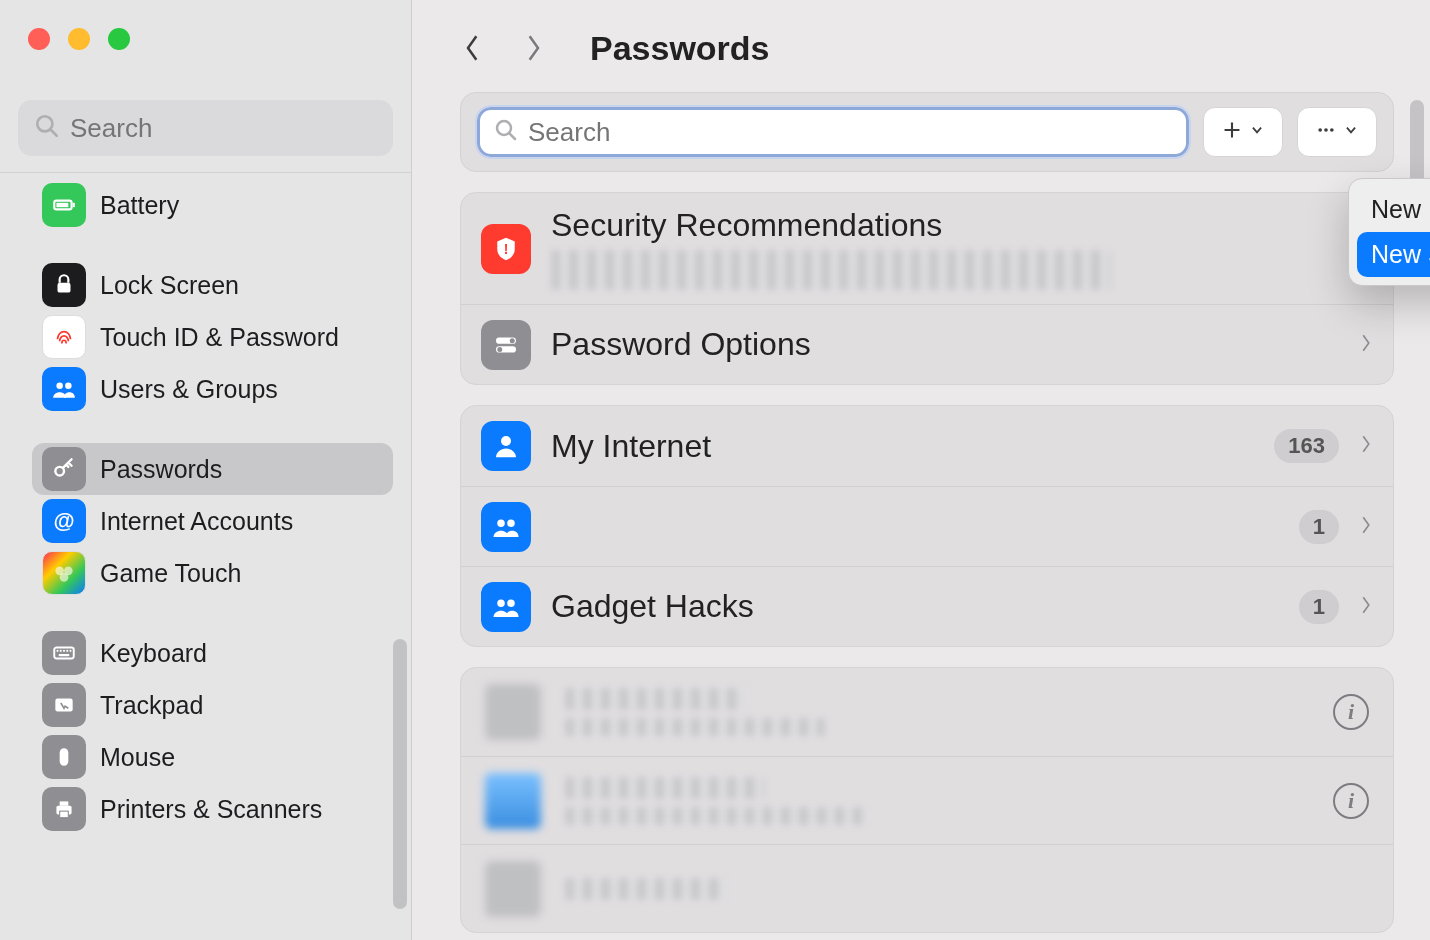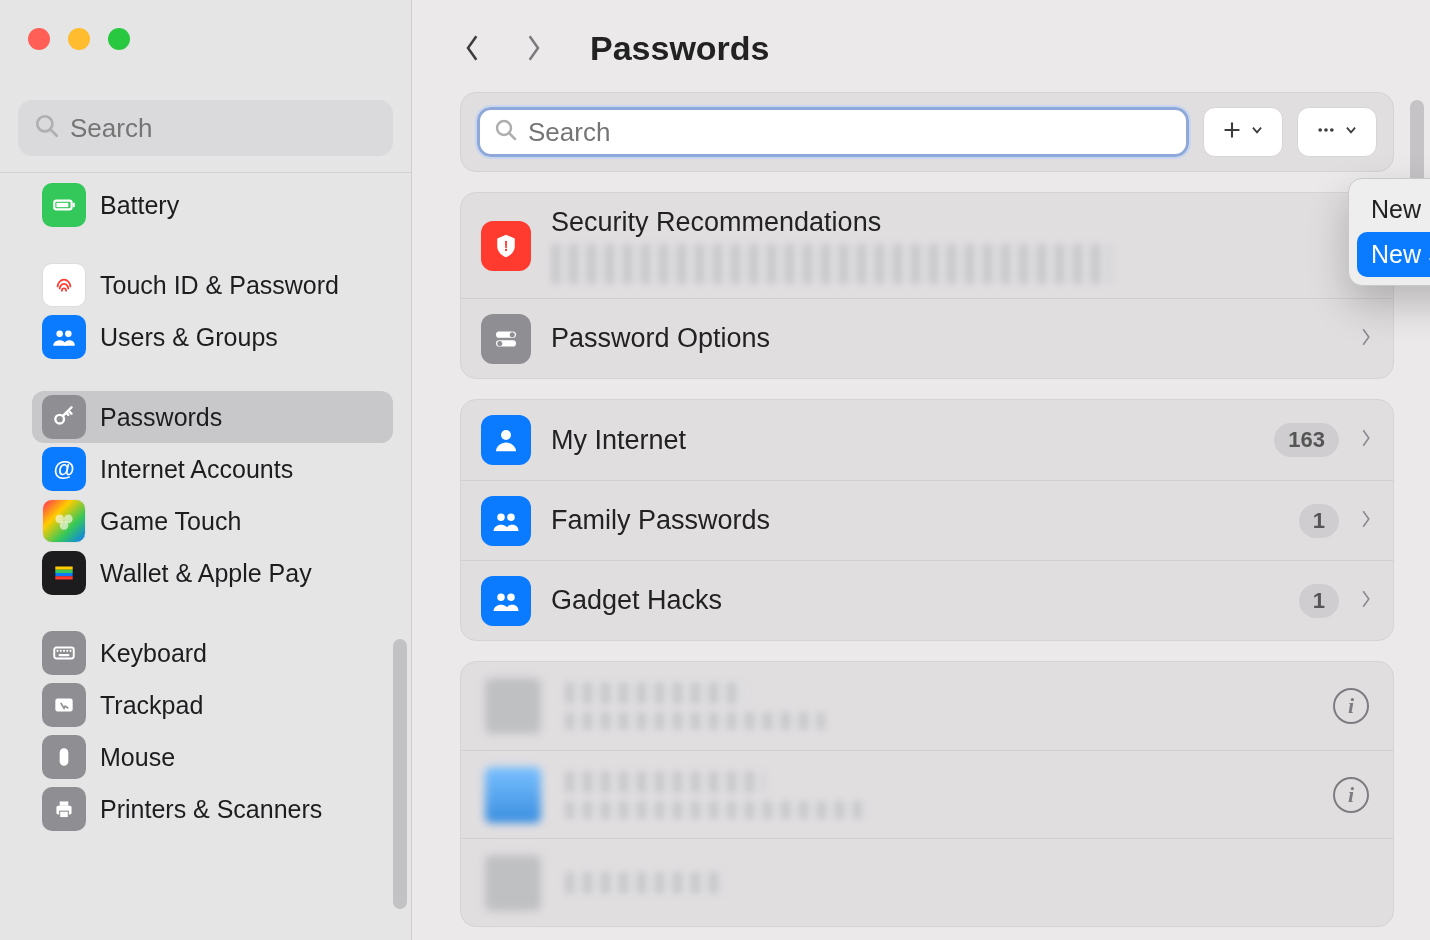--- a/index.html
+++ b/index.html
@@ -190,21 +190,21 @@
     gap: 20px;
     cursor:default;
   }
   .row + .row { border-top:1px solid #d1cfd0;justify-content:flex-end; }
   .row-icon {
     width:50px; height:50px; border-radius:12px;
     display:flex; align-items:center; justify-content:center;
     flex-shrink:0;
   }
   .row-icon svg { width:30px; height:30px; fill:white; }
-  .row-label { font-size:27px; flex:0 0 auto; }
+  .row-label { font-size:32px; flex:0 0 auto; }
   .row-fill  { flex:1; }
   .row-sub   {
     margin-top:6px;
     height: 40px;
     width: 560px;
     display:block;
   }
   .row-count {
     background:#cfcdcf;
     color:#555;
@@ -308,20 +308,29 @@
             <rect x="3" y="8" width="16" height="8" rx="2" fill="none" stroke="white" stroke-width="2"></rect>
             <rect x="20" y="10" width="2" height="4" fill="white"></rect>
             <rect x="5" y="10" width="11" height="4" fill="white"></rect>
           </svg>
       </div>
       <span>Battery</span>
     </div>
 
     <div class="sidebar-spacer"></div>
 
+    <div class="sidebar-item">
+      <div class="sidebar-icon bg-black">
+        <svg viewBox="0 0 24 24">
+            <rect x="6" y="10" width="12" height="9" rx="2" fill="white"></rect>
+            <path d="M8 10 V7 a4 4 0 0 1 8 0 v3" fill="none" stroke="white" stroke-width="2"></path>
+          </svg>
+      </div>
+      <span>Lock Screen</span>
+    </div>
 
     <div class="sidebar-item">
       <div class="sidebar-icon bg-white">
         <svg viewBox="0 0 24 24">
             <path d="M6 14c0-4 3-7 6-7s6 3 6 7M8 16c0-3 2-5 4-5s4 2 4 5M10 18c0-2 1-3 2-3s2 1 2 3" fill="none" stroke="#ff3b30" stroke-width="1.6"></path>
           </svg>
       </div>
       <span>Touch ID &amp; Password</span>
     </div>
 
@@ -362,31 +371,20 @@
       <div class="sidebar-icon bg-white" style="background:linear-gradient(135deg,#ff2d55,#ffcc00,#34c759,#0a7aff)">
         <svg viewBox="0 0 24 24">
             <circle cx="8" cy="10" r="4" fill="rgba(255,255,255,.6)"></circle>
             <circle cx="16" cy="10" r="4" fill="rgba(255,255,255,.6)"></circle>
             <circle cx="12" cy="16" r="4" fill="rgba(255,255,255,.6)"></circle>
           </svg>
       </div>
       <span>Game Touch</span>
     </div>
 
-    <div class="sidebar-item">
-      <div class="sidebar-icon bg-black">
-        <svg viewBox="0 0 24 24">
-            <rect x="4" y="6" width="16" height="3" fill="#ffcc00"></rect>
-            <rect x="4" y="9" width="16" height="3" fill="#34c759"></rect>
-            <rect x="4" y="12" width="16" height="3" fill="#0a7aff"></rect>
-            <rect x="4" y="15" width="16" height="3" fill="#ff3b30"></rect>
-          </svg>
-      </div>
-      <span>Wallet &amp; Apple Pay</span>
-    </div>
 
     <div class="sidebar-spacer"></div>
 
     <div class="sidebar-item">
       <div class="sidebar-icon bg-grey">
         <svg viewBox="0 0 24 24">
             <rect x="3" y="7" width="18" height="10" rx="2" fill="none" stroke="white" stroke-width="1.8"></rect>
             <line x1="6" y1="10" x2="6" y2="10" stroke="white" stroke-width="2" stroke-linecap="round"></line>
             <line x1="9" y1="10" x2="9" y2="10" stroke="white" stroke-width="2" stroke-linecap="round"></line>
             <line x1="12" y1="10" x2="12" y2="10" stroke="white" stroke-width="2" stroke-linecap="round"></line>
@@ -538,21 +536,20 @@
       </div>
       <div class="row">
         <div class="row-icon bg-blue2">
           <svg viewBox="0 0 24 24">
               <circle cx="8" cy="9" r="3" fill="white"></circle>
               <circle cx="16" cy="9" r="3" fill="white"></circle>
               <path d="M2 20c0-3 3-5 6-5s6 2 6 5" fill="white"></path>
               <path d="M12 20c0-3 2-5 5-5s5 2 5 5" fill="white"></path>
             </svg>
         </div>
-        <div class="row-label">Family Passwords</div>
         <div class="row-fill"></div>
         <div class="row-count">1</div>
         <div class="chevron"><svg viewBox="0 0 24 40">
               <polyline points="7,6 17,20 7,34"></polyline>
             </svg></div>
       </div>
       <div class="row">
         <div class="row-icon bg-blue2">
           <svg viewBox="0 0 24 24">
               <circle cx="8" cy="9" r="3" fill="white"></circle>

